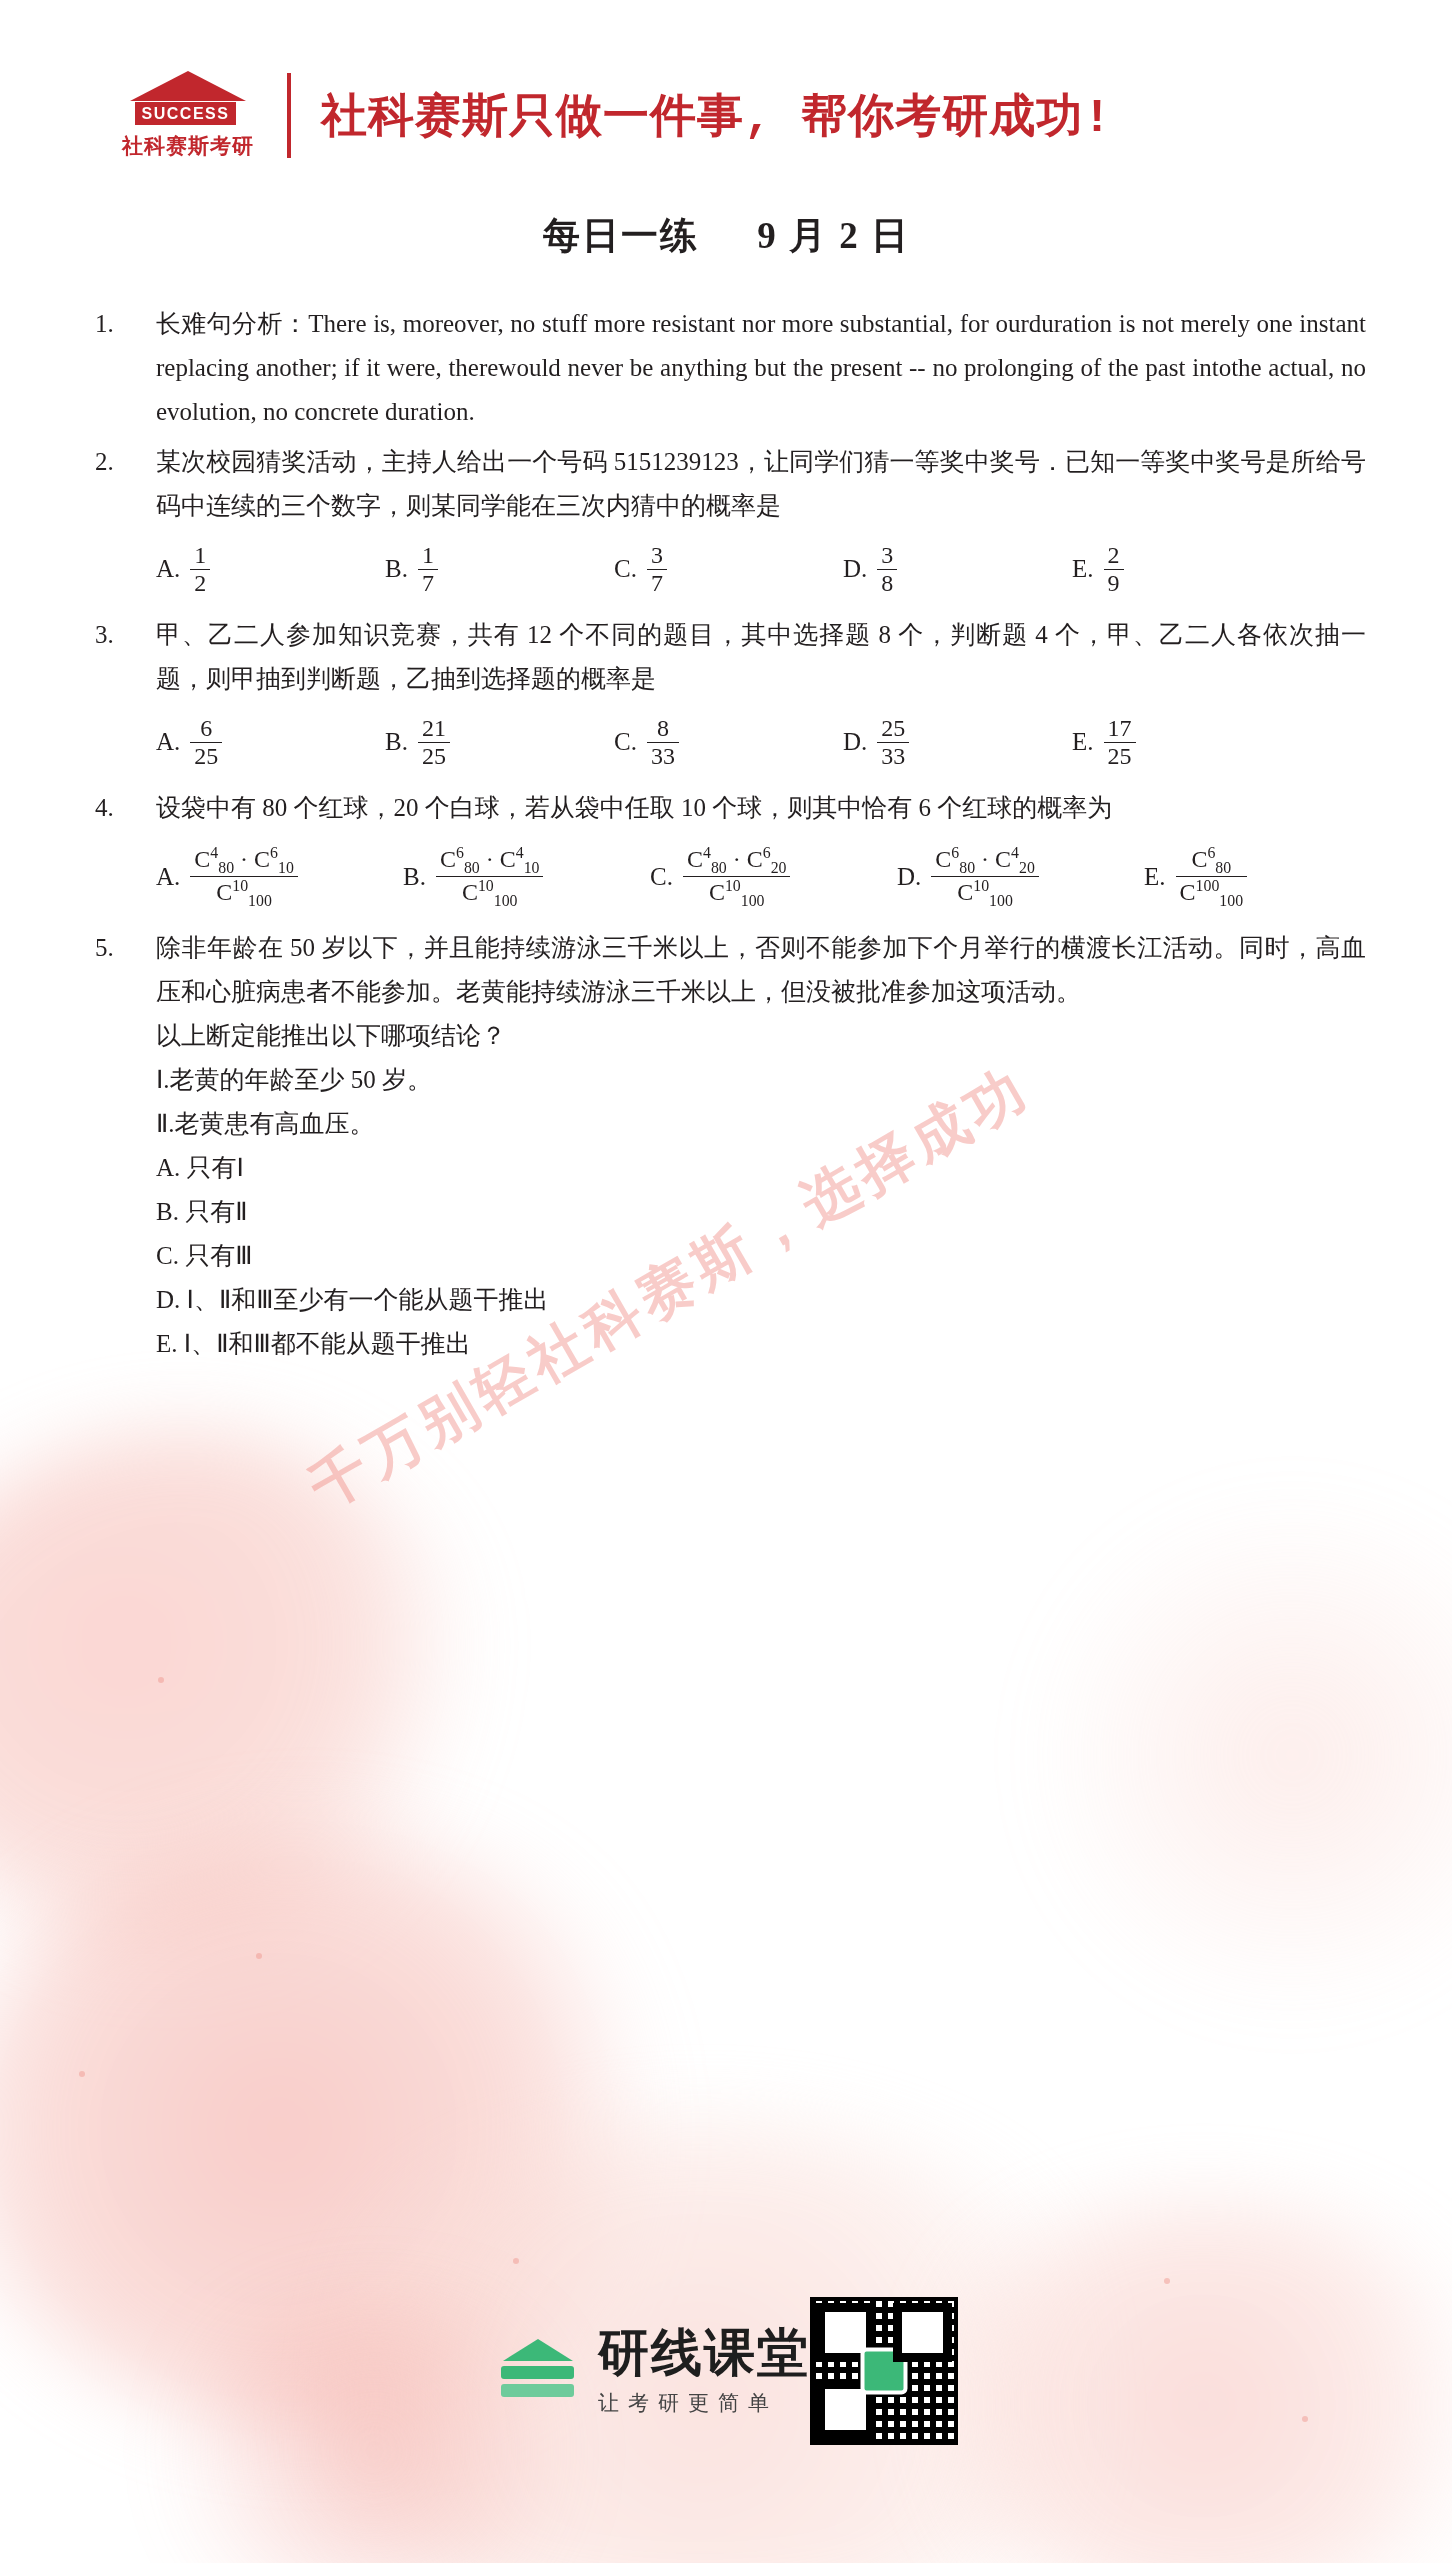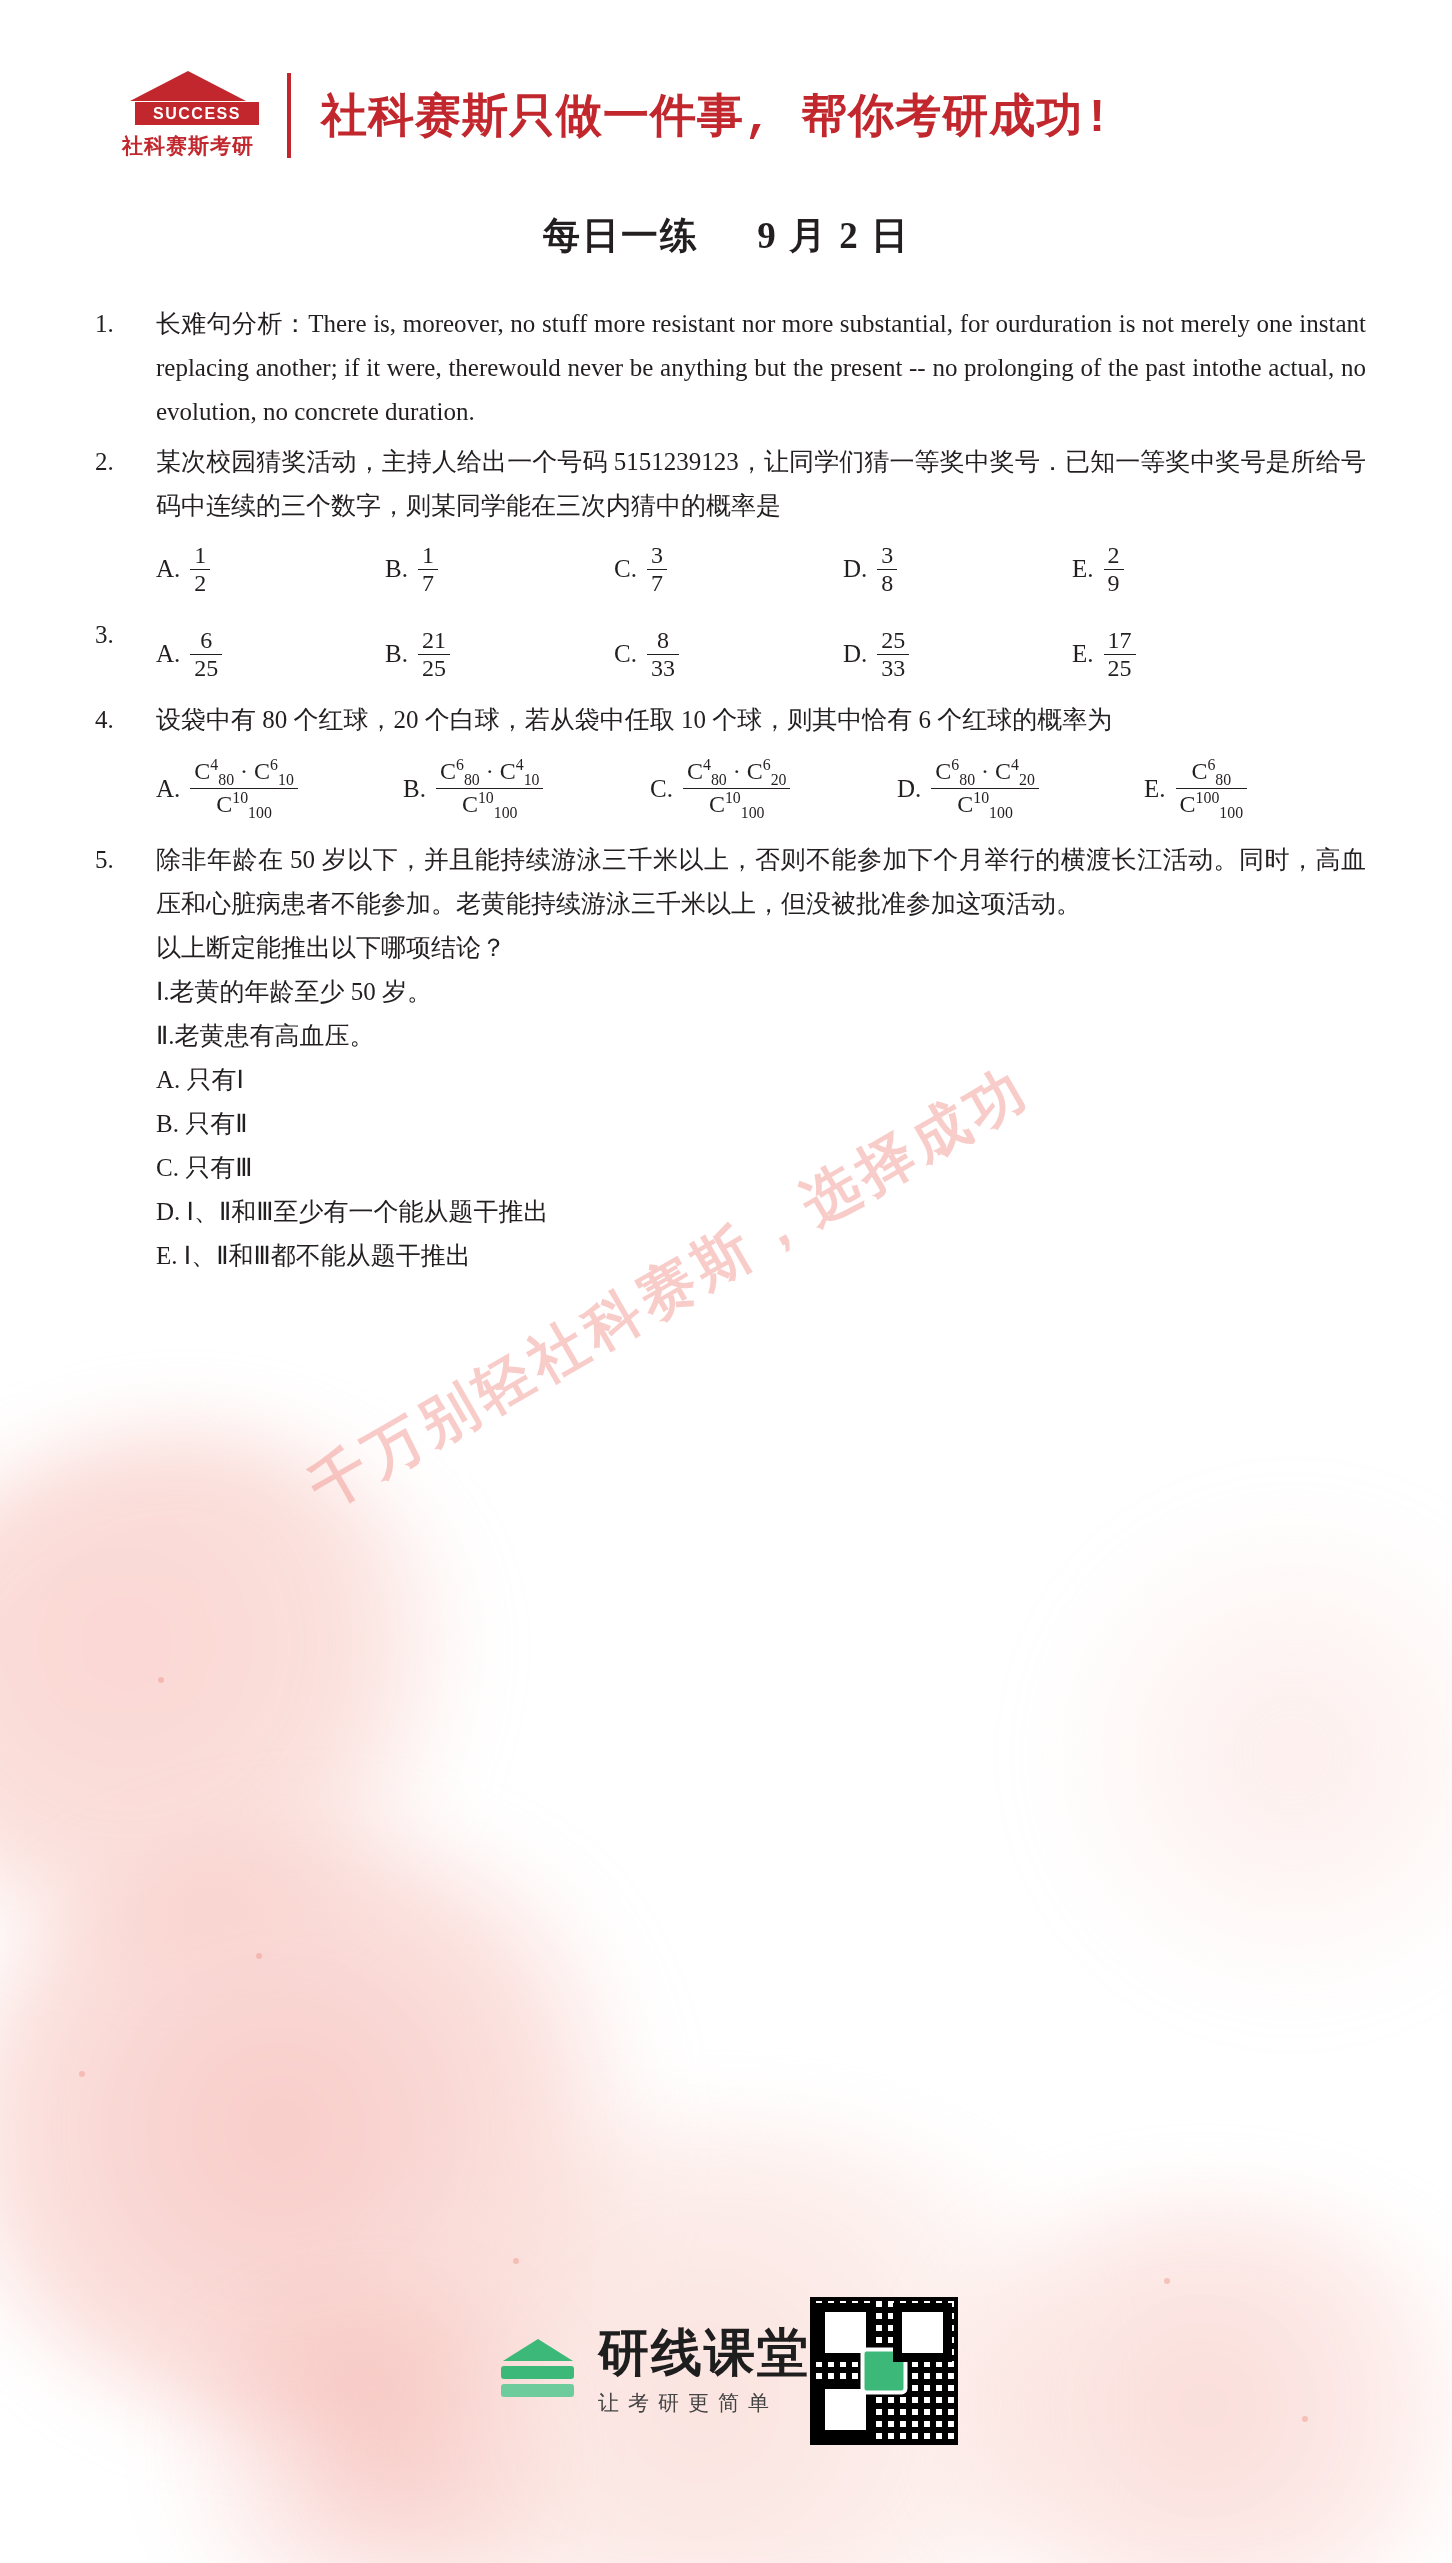--- a/index.html
+++ b/index.html
@@ -91,21 +91,21 @@
     position: absolute;
     left: 0; top: 0;
     width: 0; height: 0;
     border-left: 58px solid transparent;
     border-right: 58px solid transparent;
     border-bottom: 30px solid #c1272d;
   }
   .logo-mark .band {
     position: absolute;
     left: 5px; top: 31px;
-    width: 124px; height: 23px;
+    width: 101px; height: 23px;
     background: #c1272d;
     color: #fff;
     font-family: "Liberation Sans", sans-serif;
     font-size: 16px;
     font-weight: 700;
     letter-spacing: 1.5px;
     line-height: 23px;
     text-align: center;
   }
   .logo-cn {
@@ -361,20 +361,21 @@
                 <span class="den">9</span>
               </span>
           </div>
         </div>
       </div>
     </div>
 
     <div class="q">
       <div class="q-num">3.</div>
       <div class="q-body">
+        <p>甲、乙二人参加知识竞赛，共有 12 个不同的题目，其中选择题 8 个，判断题 4 个，甲、乙二人各依次抽一题，则甲抽到判断题，乙抽到选择题的概率是</p>
         <div class="opts r3">
           <div class="opt">
             <span class="lbl">A.</span>
             <span class="frac">
                 <span class="num">6</span>
                 <span class="den">25</span>
               </span>
           </div>
           <div class="opt">
             <span class="lbl">B.</span>

